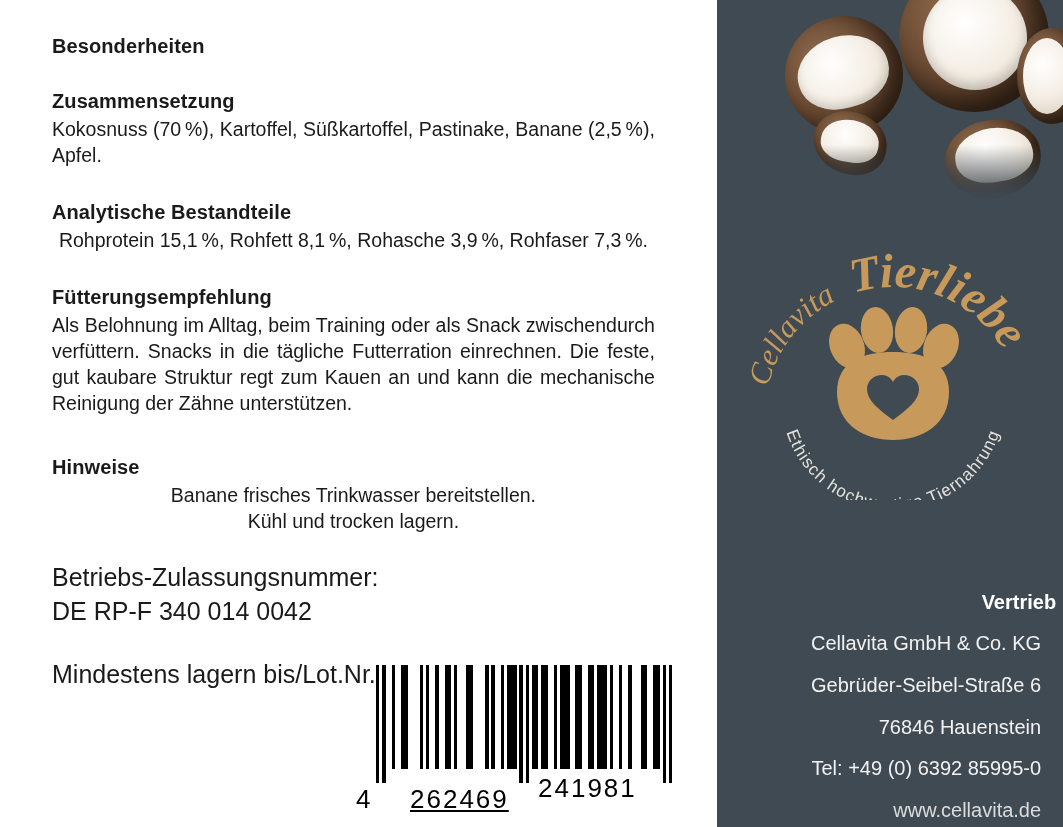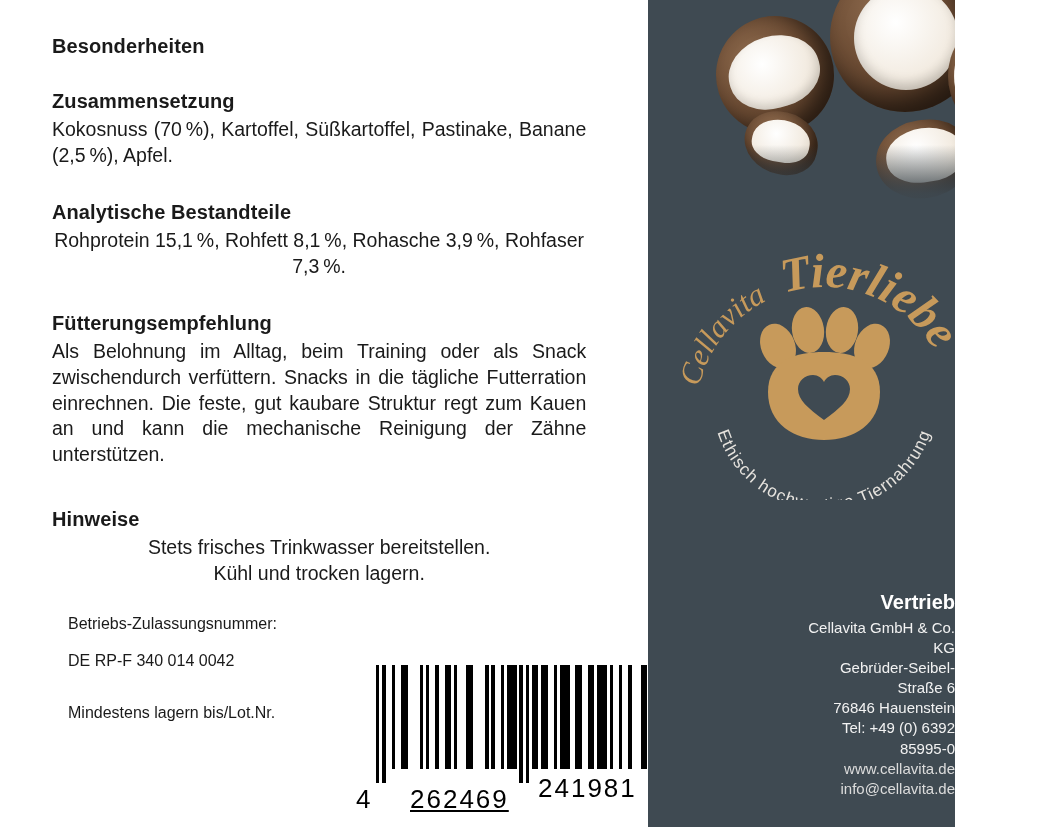--- a/index.html
+++ b/index.html
@@ -6,21 +6,21 @@
   html, body { margin: 0; padding: 0; }
   body {
     width: 1063px;
     height: 827px;
     background: #ffffff;
     font-family: "Liberation Sans", sans-serif;
     overflow: hidden;
   }
   .label {
     position: relative;
-    width: 955px;
+    width: 1063px;
     height: 827px;
     display: flex;
     gap: 16px;
   }
 
   
   .left-panel {
     position: relative;
     width: 711px;
     height: 827px;
@@ -45,24 +45,24 @@
     text-align: justify;
     text-justify: inter-word;
     max-width: 612px;
   }
   .sec-body.nojust { text-align: center; }
 
   .spacer-lg { height: 22px; }
   .spacer-md { height: 14px; }
 
   .plain-line {
-    font-size: 16px;
+    font-size: 25px;
     color: #1a1a1a;
     line-height: 1.33;
-    margin: 16px;
+    margin: 0;
   }
 
   .batch-block { margin-top: 26px; }
   .mhd-block { margin-top: 30px; }
 
   
   .barcode-wrap {
     position: absolute;
     left: 352px;
     bottom: 10px;
@@ -208,23 +208,23 @@
     text-align: right;
   }
   .vertrieb-inner { color: #ffffff; }
   .vertrieb-title {
     font-size: 20px;
     font-weight: bold;
     margin: 0 0 3px 0;
     line-height: 1.25;
   }
   .vertrieb-line {
-    font-size: 15px;
+    font-size: 20px;
     line-height: 1.34;
-    margin: 0;
+    margin: 15px;
     color: #f2f2f2;
   }
   .vertrieb-line.dim { color: #dcdcdc; }
 </style>
 </head>
 <body>
 
 <div class="label">
 
   <div class="left-panel">
@@ -251,21 +251,21 @@
 
     <div class="section">
       <h2 class="sec-title">Fütterungsempfehlung</h2>
       <p class="sec-body">Als Belohnung im Alltag, beim Training oder als Snack zwischendurch verfüttern. Snacks in die tägliche Futterration einrechnen. Die feste, gut kaubare Struktur regt zum Kauen an und kann die mechanische Reinigung der Zähne unterstützen.</p>
     </div>
 
     <div class="spacer-lg"></div>
 
     <div class="section tight">
       <h2 class="sec-title">Hinweise</h2>
-      <p class="sec-body nojust">Stets frisches Trinkwasser bereitstellen.</p>
+      <p class="sec-body nojust">Banane frisches Trinkwasser bereitstellen.</p>
       <p class="sec-body nojust">Kühl und trocken lagern.</p>
     </div>
 
     <div class="batch-block">
       <p class="plain-line">Betriebs-Zulassungsnummer:</p>
       <p class="plain-line">DE RP-F 340 014 0042</p>
     </div>
 
     <div class="mhd-block">
       <p class="plain-line">Mindestens lagern bis/Lot.Nr.</p>

